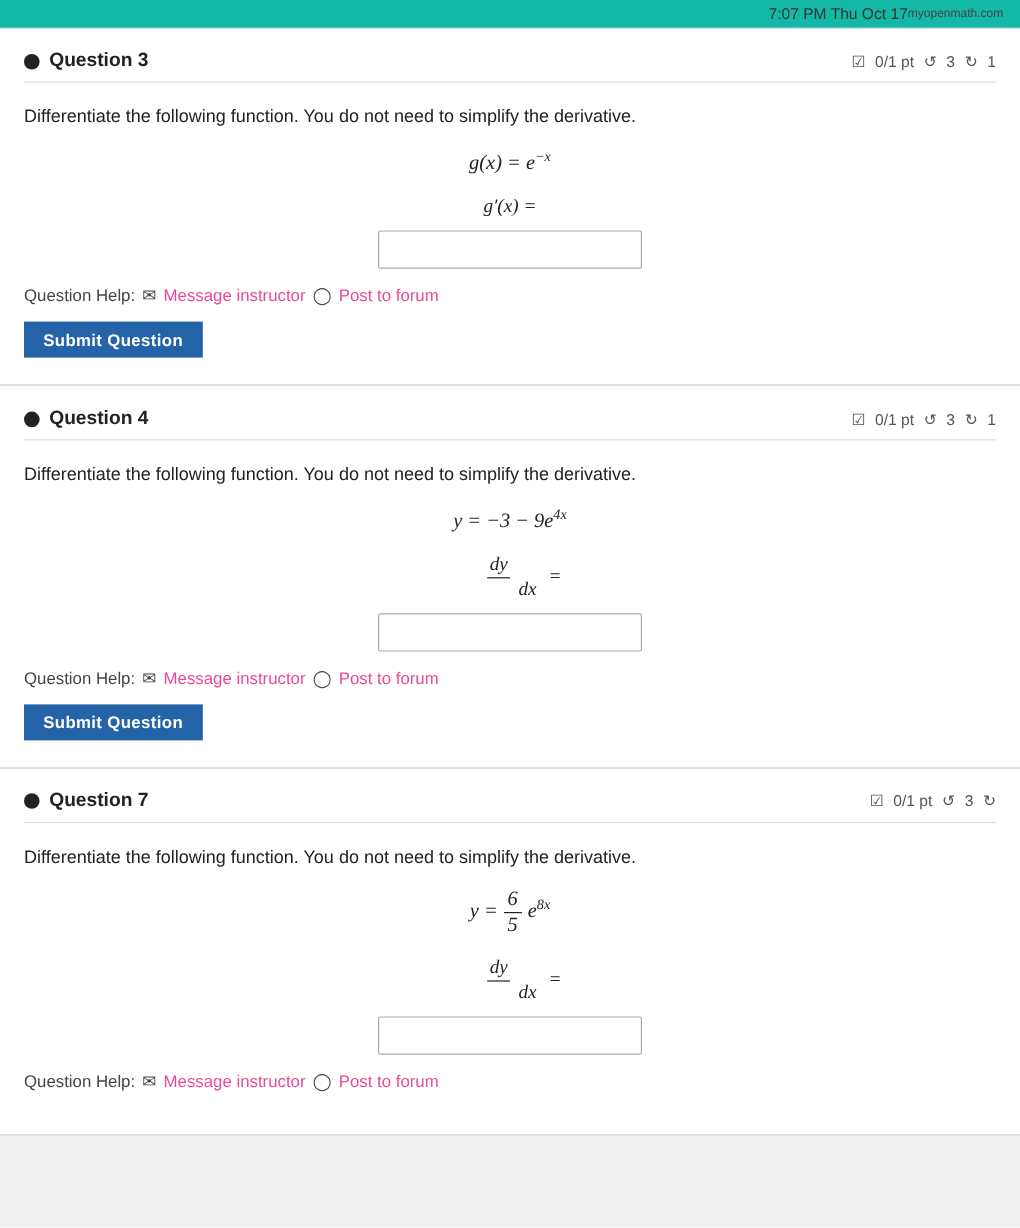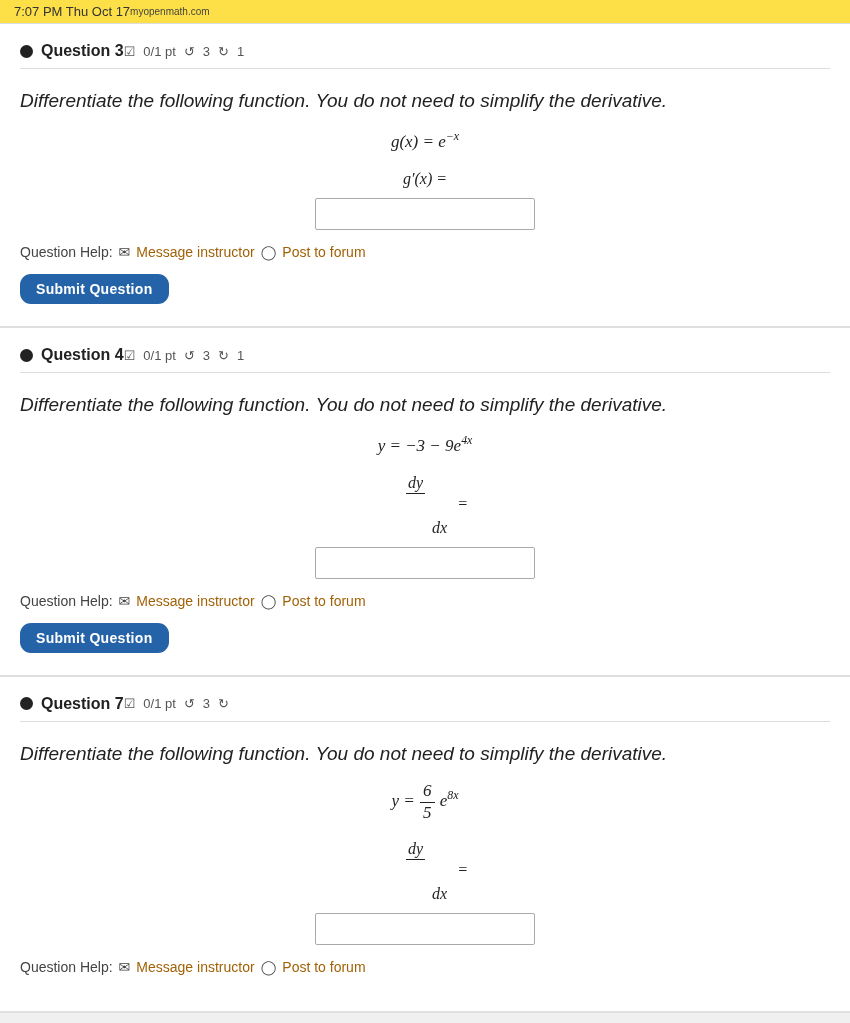--- a/index.html
+++ b/index.html
@@ -3,23 +3,23 @@
   <meta charset="utf-8">
   <style>
     * { box-sizing: border-box; margin: 0; padding: 0; }
     body {
       font-family: Arial, sans-serif;
       background: #f0f0f0;
       font-size: 15px;
       color: #222;
     }
     .status-bar {
-      background: #fde047;
-      display: flex;
-      justify-content: flex-start;
+      background: #14b8a6;
+      display: flex;
+      justify-content: flex-end;
       align-items: center;
       padding: 4px 14px;
       font-size: 13px;
       color: #333;
       border-bottom: 1px solid #ddd;
     }
     .status-bar .site-name {
       color: #444;
       font-size: 10px;
     }
@@ -29,20 +29,21 @@
       padding: 0;
     }
     
     .question-block {
       background: #fff;
       padding: 18px 20px 18px 20px;
       border-bottom: 2px solid #e0e0e0;
     }
     .question-header {
       display: flex;
+      justify-content: space-between;
       align-items: center;
       margin-bottom: 14px;
       padding-bottom: 8px;
       border-bottom: 1px solid #ddd;
     }
     .question-title {
       display: flex;
       align-items: center;
       font-size: 16px;
       font-weight: bold;
@@ -61,25 +62,24 @@
       display: flex;
       align-items: center;
       gap: 8px;
       font-size: 13px;
       color: #555;
     }
     .question-body {
       padding: 4px 0;
     }
     .question-instruction {
-      font-size: 19px;
+      font-size: 15px;
       margin-bottom: 14px;
       color: #222;
       line-height: 1.5;
-      font-style: italic;
     }
     .math-display {
       text-align: center;
       font-style: italic;
       font-size: 17px;
       margin: 14px 0 18px 0;
     }
     
     .math-inline {
       font-family: 'Times New Roman', Times, serif;
@@ -112,32 +112,32 @@
     }
     .question-help {
       font-size: 14px;
       color: #444;
       margin-bottom: 14px;
       display: flex;
       align-items: center;
       gap: 6px;
     }
     .help-link {
-      color: #a16207;
+      color: #ec4899;
       text-decoration: none;
       display: inline-flex;
       align-items: flex-start;
       gap: 4px;
       cursor: pointer;
     }
     .submit-btn {
       background: #2563a8;
       color: #fff;
       border: none;
-      border-radius: 11px;
+      border-radius: 0;
       padding: 7px 16px;
       font-size: 14px;
       cursor: pointer;
       font-weight: 600;
       letter-spacing: 0.3px;
     }
 
     
     .frac-inline {
       display: inline-flex;
@@ -161,21 +161,20 @@
     
     .dydx-label {
       display: inline-flex;
       flex-direction: column;
       align-items: center;
       font-family: 'Times New Roman', Times, serif;
       font-style: italic;
       font-size: 16px;
       line-height: 1.1;
       vertical-align: middle;
-      gap: 24px;
     }
     .dydx-label .dy-top {
       border-bottom: 1.5px solid #222;
       padding: 0 2px 1px 2px;
     }
     .dydx-label .dx-bot {
       padding: 1px 2px 0 2px;
       margin-left: 48px;
     }
   </style>

